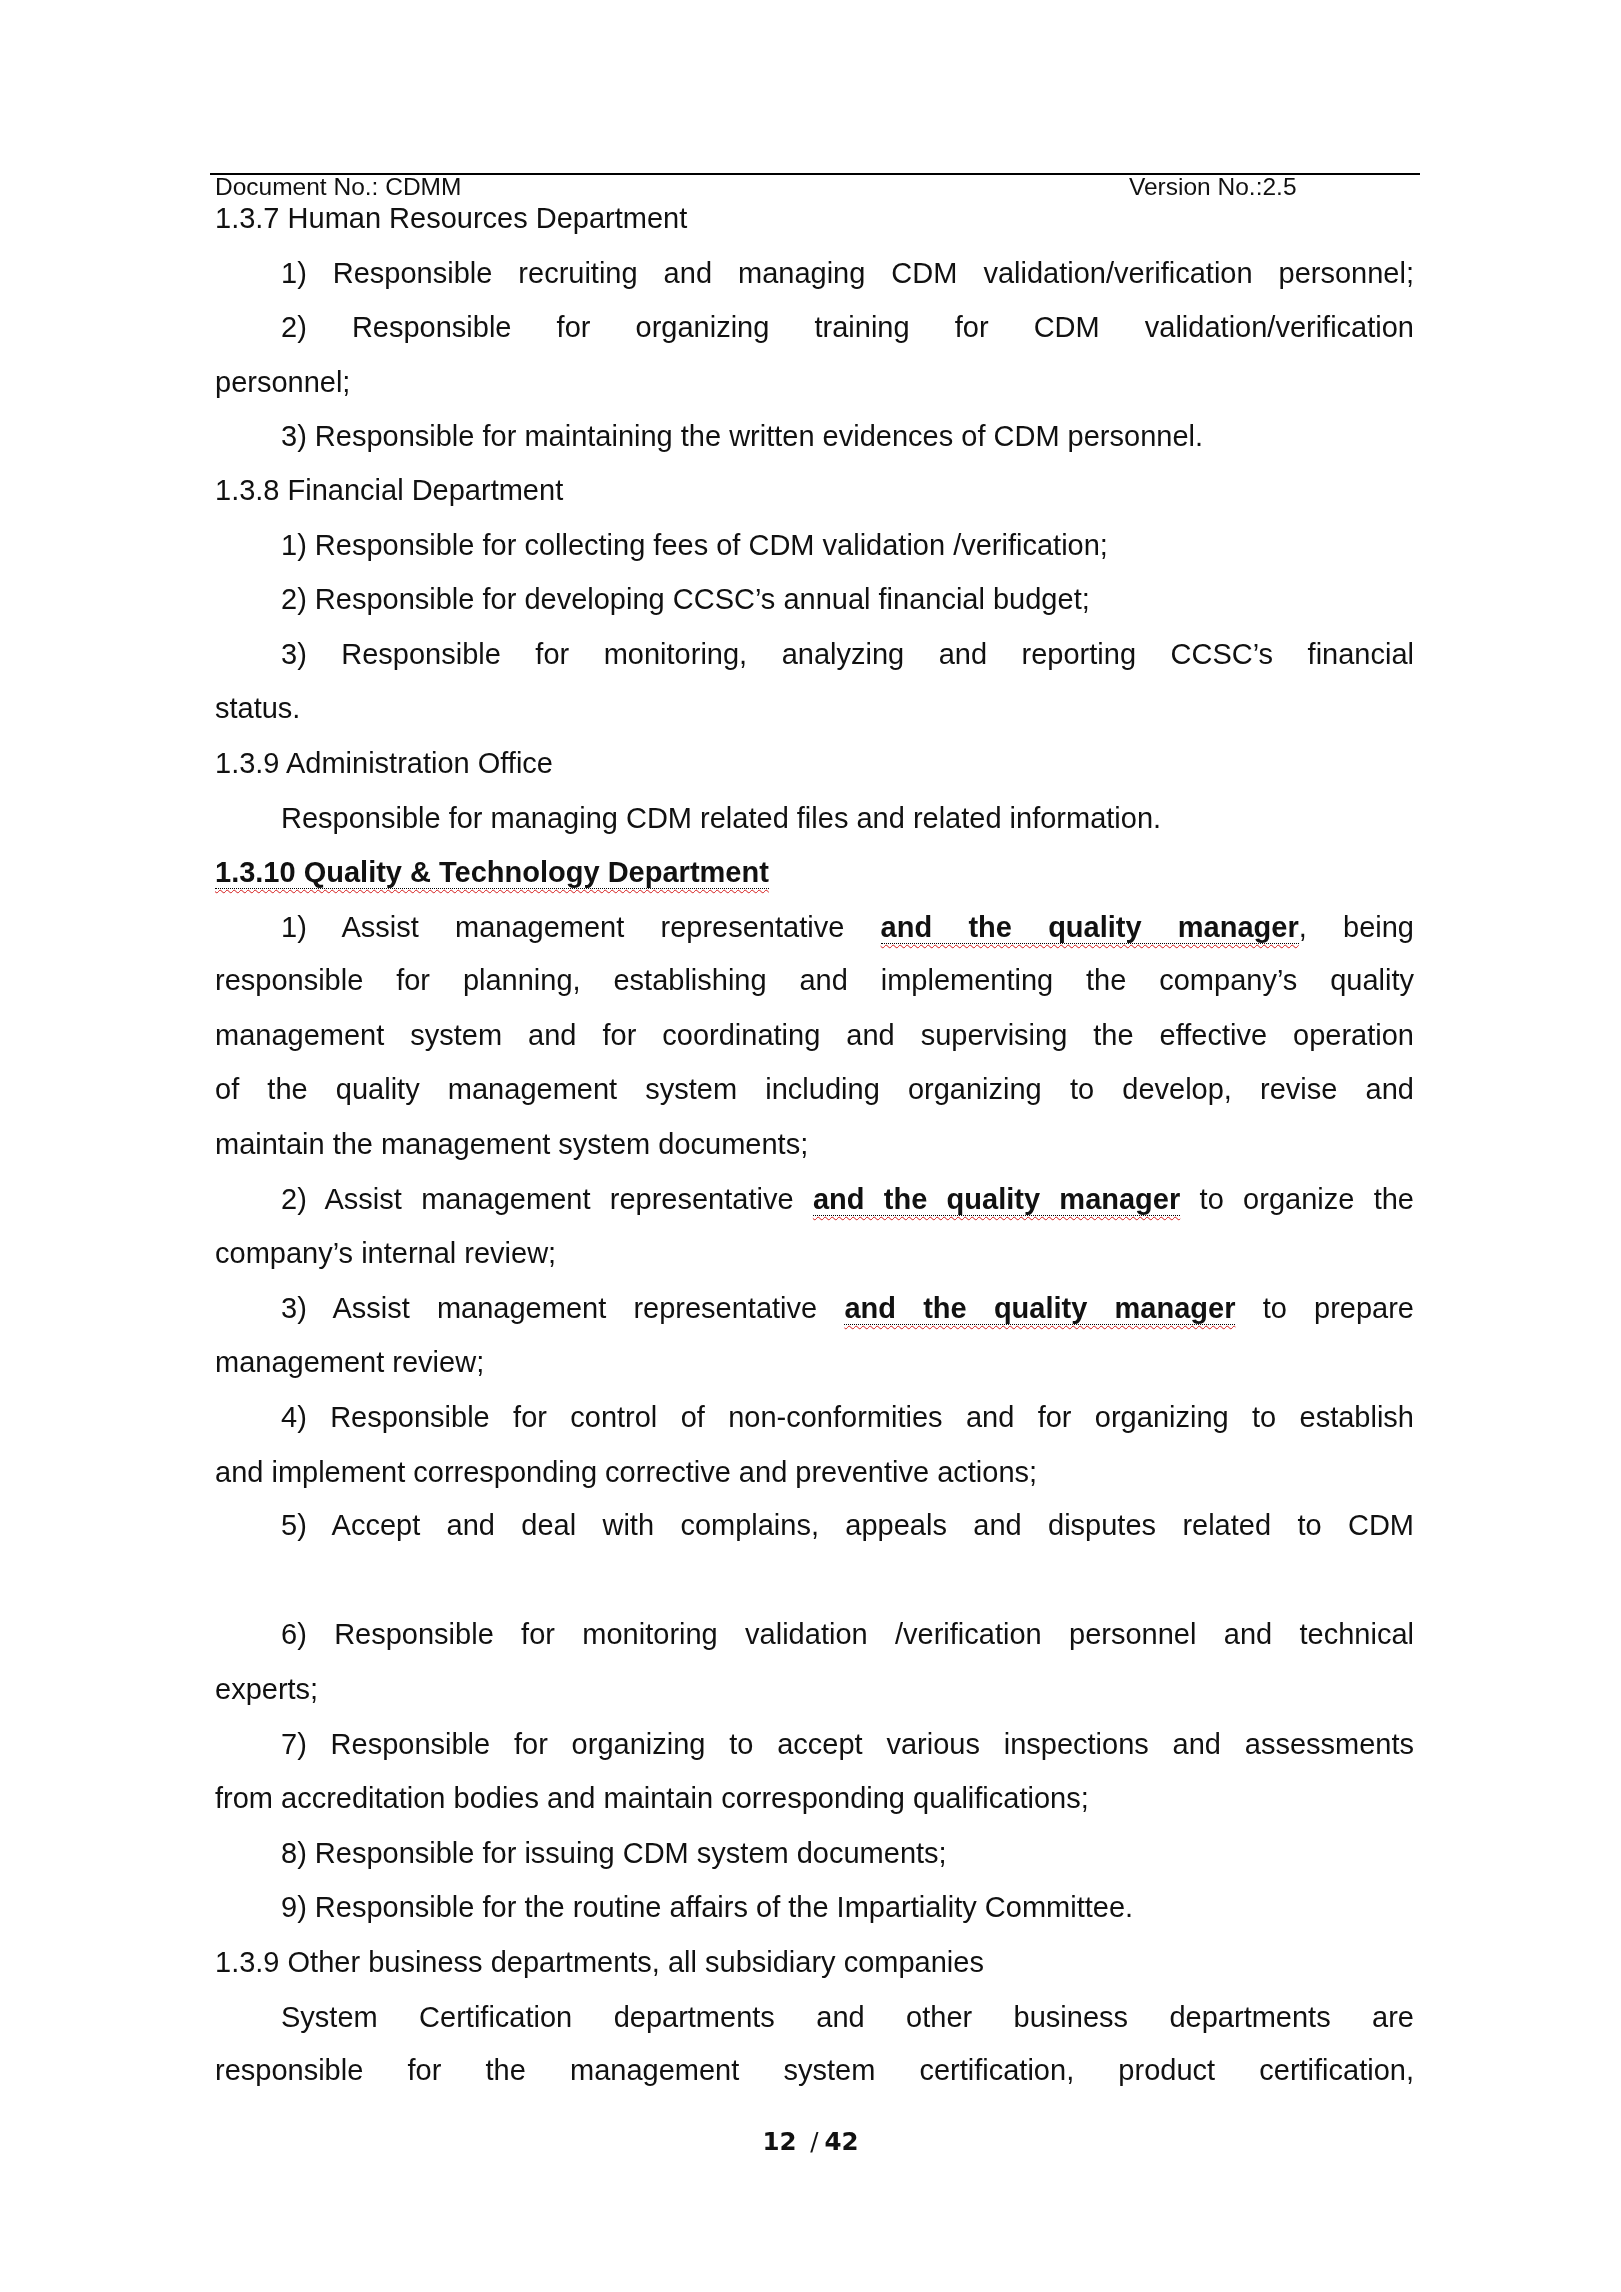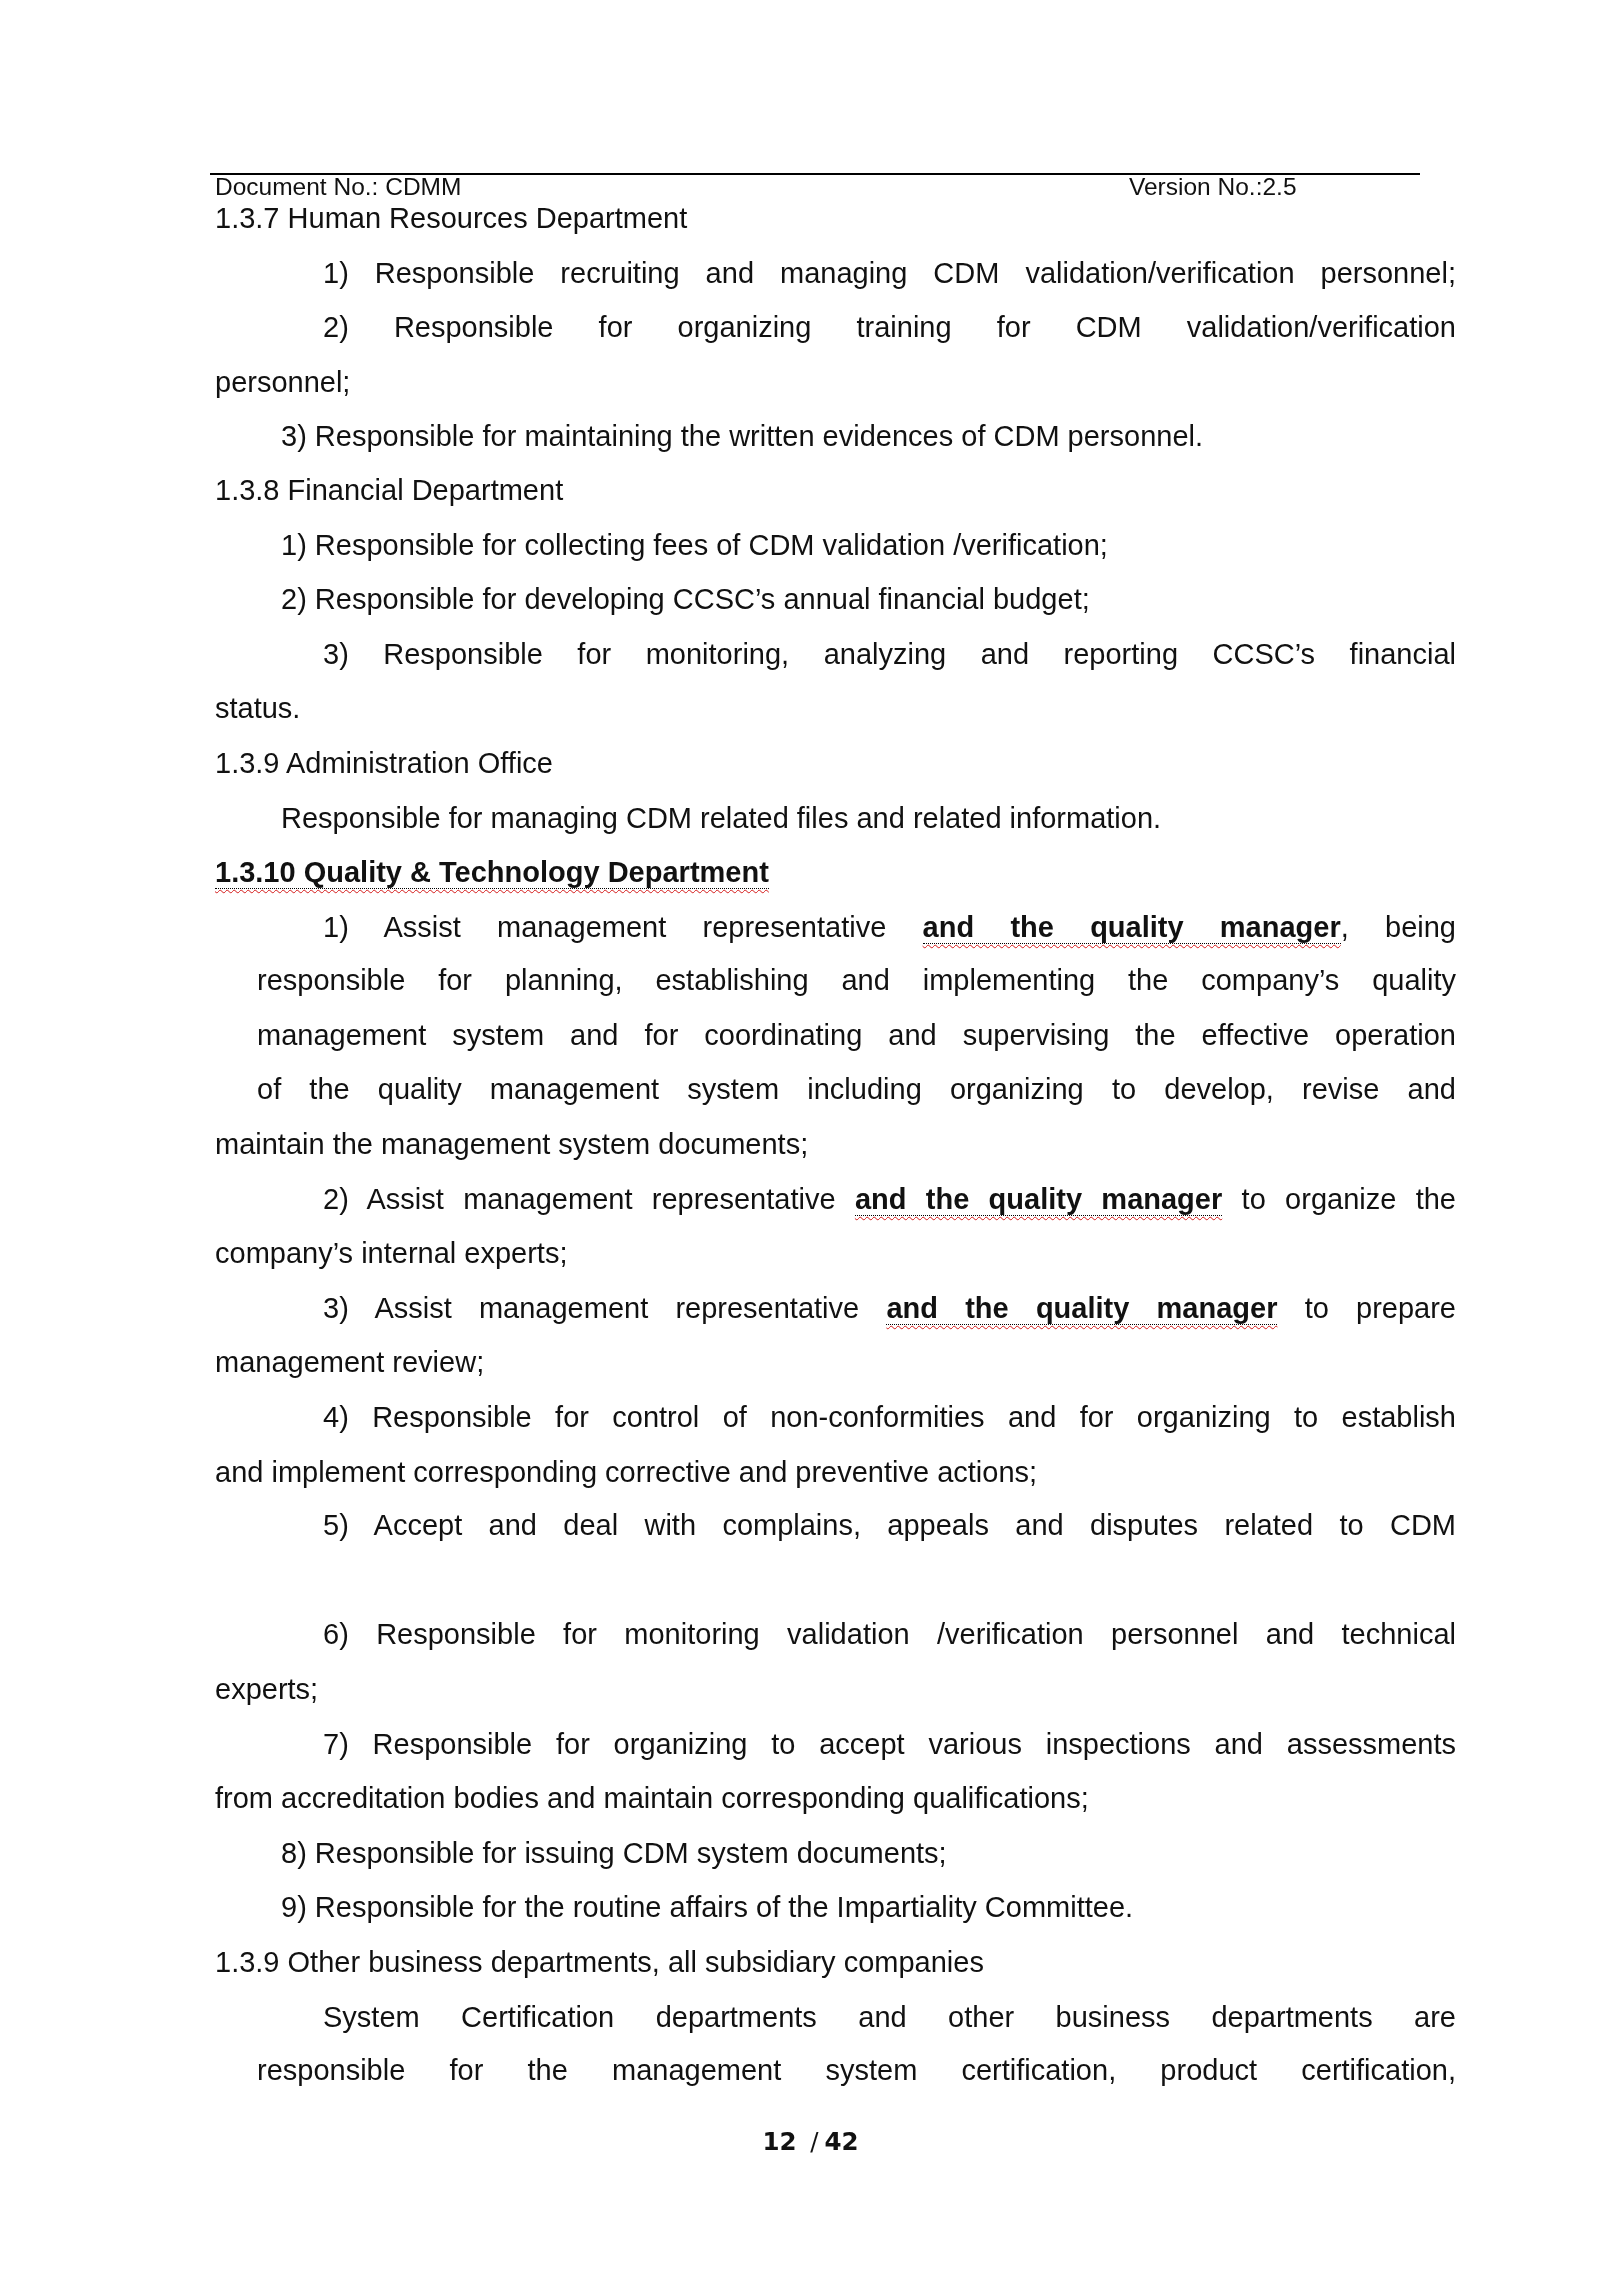--- a/index.html
+++ b/index.html
@@ -3,21 +3,21 @@
 <meta charset="utf-8">
 <style>
   html, body { margin: 0; padding: 0; background: #ffffff; }
   body { width: 1621px; height: 2293px; position: relative; overflow: hidden; }
   .page { position: absolute; left: 0; top: 0; width: 1621px; height: 2293px; background: #fff; }
   .hdr { position: absolute; top: 137px; font-family: "Liberation Sans", sans-serif; font-size: 24.5px; color: #111; line-height: 29px; white-space: nowrap; margin-top: 35px; }
   .hdr-left { left: 215px; }
   .hdr-right { left: 1129px; }
   .hdr-rule { position: absolute; left: 210px; top: 173px; width: 1210px; height: 2px; background: #000; }
   .ln { position: absolute; left: 215px; width: 1199px; font-family: "Liberation Sans", sans-serif; font-size: 29px; line-height: 35px; height: 35px; color: #111; white-space: nowrap; }
-  .ln.j { white-space: normal; text-align: justify; text-align-last: justify; margin-left: 42px; }
+  .ln.j { white-space: normal; text-align: justify; text-align-last: justify; }
   .ln.ind { padding-left: 66px; width: 1133px; }
   .ul { text-decoration: underline wavy #d41a1a; text-decoration-thickness: 1px; text-underline-offset: 6.9px; font-weight: bold; }
   .ul > span { border-bottom: 1px dotted #000; padding-bottom: 0px; }
   .pnum { position: absolute; top: 2127px; left: 0; width: 1621px; text-align: center; font-family: "DejaVu Sans", sans-serif; font-weight: bold; font-size: 24.5px; color: #111; line-height: 29px; }
   .pnum span { display: inline-block; }
   .pnum .sep { margin: 0 5.9px 0 13.7px; font-weight: normal; }
 </style>
 </head>
 <body>
 
@@ -44,21 +44,21 @@
 
   <div class="ln" style="top:855px"><span class="ul"><span>1.3.10 Quality &amp; Technology Department</span></span></div>
 
   <div class="ln ind j" style="top:910px"><span>1) Assist management representative </span><span class="ul"><span>and the quality manager</span></span><span>, being</span></div>
   <div class="ln j" style="top:963px">responsible for planning, establishing and implementing the company’s quality</div>
   <div class="ln j" style="top:1018px">management system and for coordinating and supervising the effective operation</div>
   <div class="ln j" style="top:1072px">of the quality management system including organizing to develop, revise and</div>
   <div class="ln" style="top:1127px">maintain the management system documents;</div>
 
   <div class="ln ind j" style="top:1182px"><span>2) Assist management representative </span><span class="ul"><span>and the quality manager</span></span><span> to organize the</span></div>
-  <div class="ln" style="top:1236px">company’s internal experts;</div>
+  <div class="ln" style="top:1236px">company’s internal review;</div>
 
   <div class="ln ind j" style="top:1291px"><span>3) Assist management representative </span><span class="ul"><span>and the quality manager</span></span><span> to prepare</span></div>
   <div class="ln" style="top:1345px">management review;</div>
 
   <div class="ln ind j" style="top:1400px">4) Responsible for control of non-conformities and for organizing to establish</div>
   <div class="ln" style="top:1455px">and implement corresponding corrective and preventive actions;</div>
 
   <div class="ln ind j" style="top:1508px">5) Accept and deal with complains, appeals and disputes related to CDM</div>
 
   <div class="ln ind j" style="top:1617px">6) Responsible for monitoring validation /verification personnel and technical</div>

